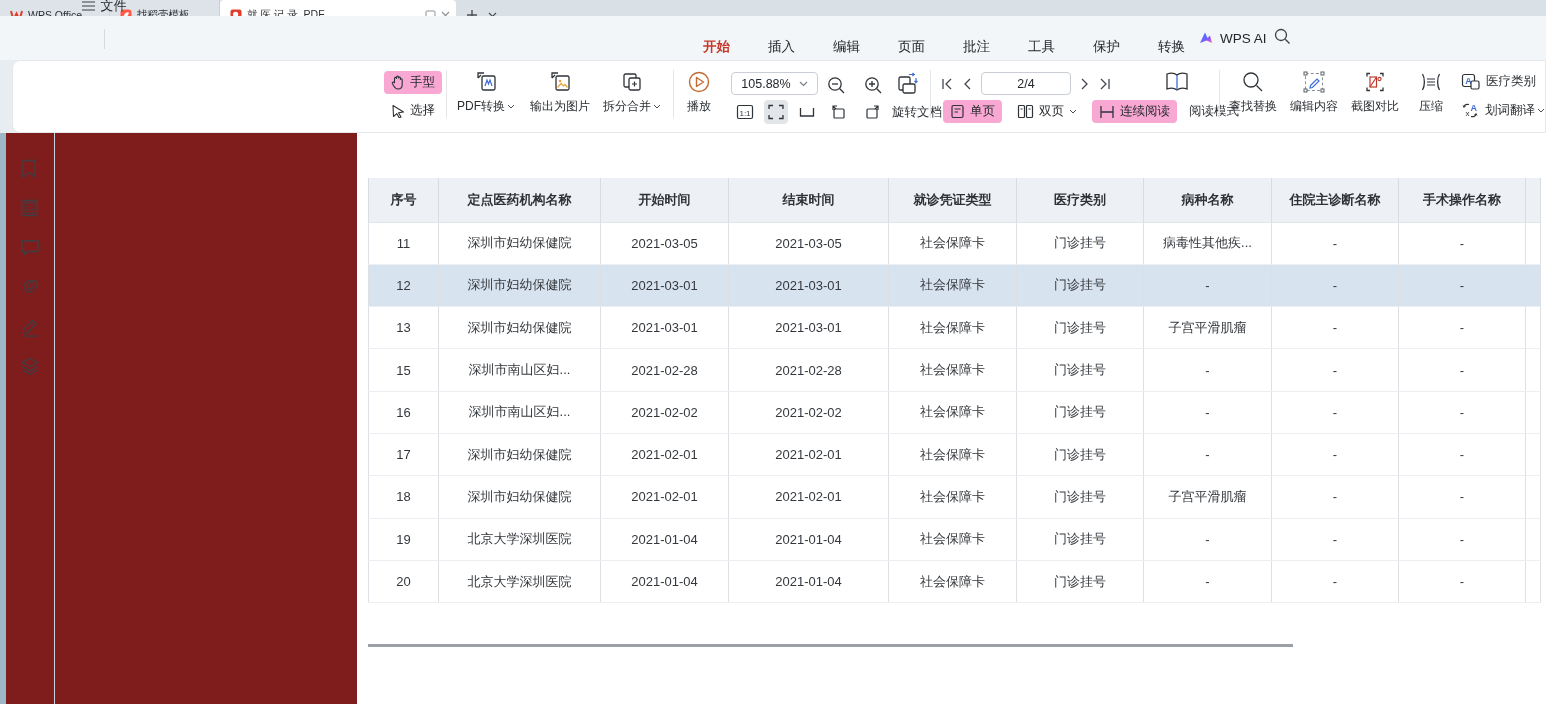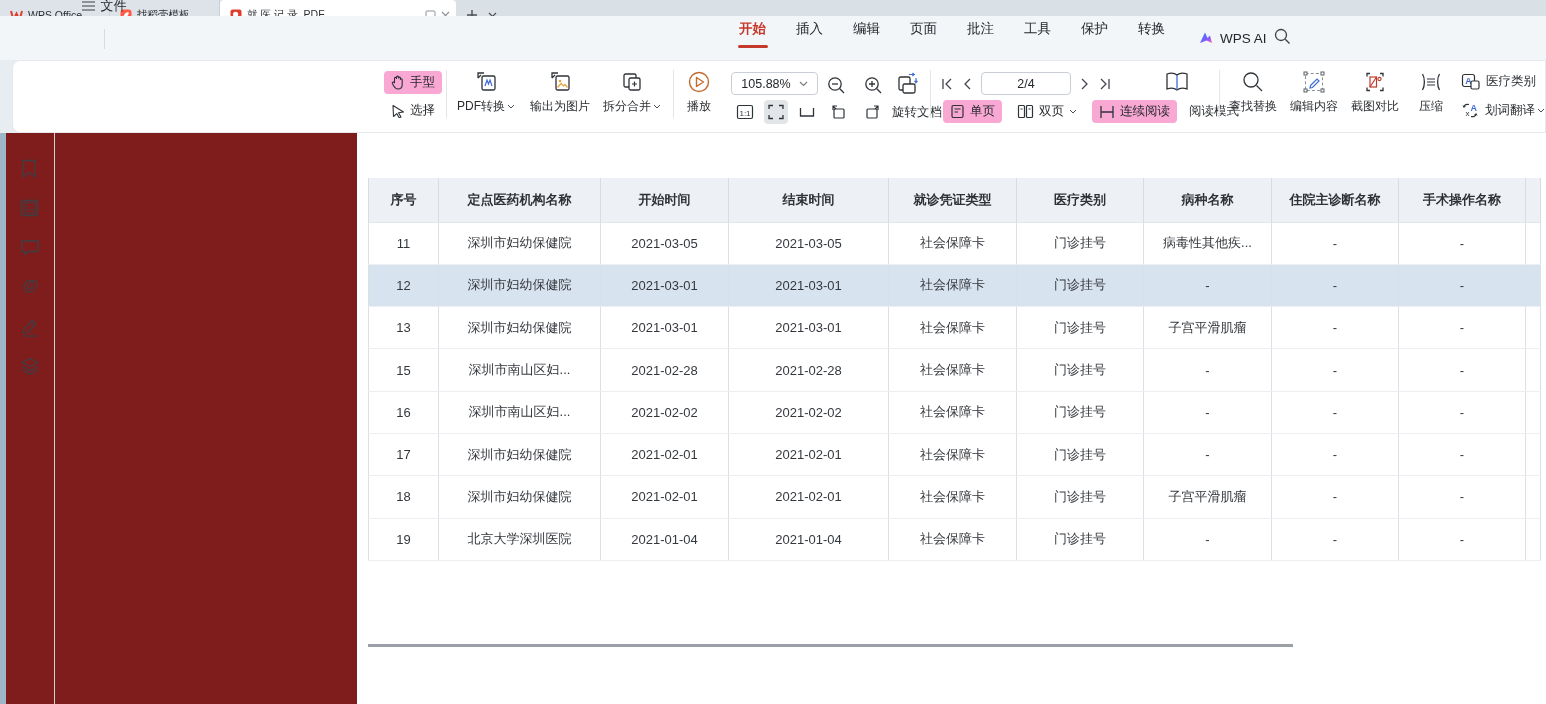--- a/index.html
+++ b/index.html
@@ -14,21 +14,21 @@
   .tab.active { background:#ffffff; border-radius:4px 4px 0 0; min-width:236px; padding-right:6px; }
   .tab .spacer { flex:1; }
   .tab-ctl { display:flex; align-items:center; gap:10px; padding:0 10px; }
 
   
   .menubar { position:absolute; left:0; top:16px; width:1546px; height:44px; background:#f3f6f8; display:flex; align-items:center; }
   .mb-left { display:flex; align-items:center; gap:14px; padding-left:18px;flex-direction:column; }
   .file-btn { display:flex; align-items:center; gap:6px; font-size:13px; color:#24282c; cursor:default; }
   .vsep { width:1px; height:20px; background:#d6dbe0; }
   .mb-icons { display:flex; align-items:center; gap:16px; }
-  .menu-items { position:absolute; left:737px; top:0; height:44px; display:flex; align-items:flex-start; gap:26px; }
+  .menu-items { position:absolute; left:701px; top:0; height:44px; display:flex; align-items:flex-end; gap:34px; }
   .menu-item { font-size:13.5px; color:#23272b; position:relative; padding:4px 2px; }
   .menu-item.active { color:#c5392b; font-weight:bold; }
   .menu-item.active::after { content:""; position:absolute; left:50%; transform:translateX(-50%); bottom:-6px; width:30px; height:3px; background:#c5392b; border-radius:2px; }
   .wps-ai { position:absolute; left:1198px; top:0; height:44px; display:flex; align-items:center; gap:6px; font-size:13.5px; color:#23272b; }
   .mb-search { position:absolute; left:1274px; top:12px; }
 
   
   .toolbar { position:absolute; left:12px; top:60px; width:1534px; height:73px; background:#ffffff; border:1px solid #e4e8ec; border-radius:8px 0 0 8px; }
   .tb-abs { position:absolute; display:flex; align-items:center; }
   .tb-col { position:absolute; display:flex; flex-direction:column; align-items:center; gap:4px; font-size:12px; color:#2b2f33; }
@@ -659,17 +659,29 @@
             <td>北京大学深圳医院</td>
             <td>2021-01-04</td>
             <td>2021-01-04</td>
             <td>社会保障卡</td>
             <td>门诊挂号</td>
             <td>-</td>
             <td>-</td>
             <td>-</td>
             <td></td>
           </tr>
+          <tr>
+            <td>20</td>
+            <td>北京大学深圳医院</td>
+            <td>2021-01-04</td>
+            <td>2021-01-04</td>
+            <td>社会保障卡</td>
+            <td>门诊挂号</td>
+            <td>-</td>
+            <td>-</td>
+            <td>-</td>
+            <td></td>
+          </tr>
         </tbody>
     </table>
   </div>
   <div class="table-endbar"></div>
 </div>
 
 </body></html>

